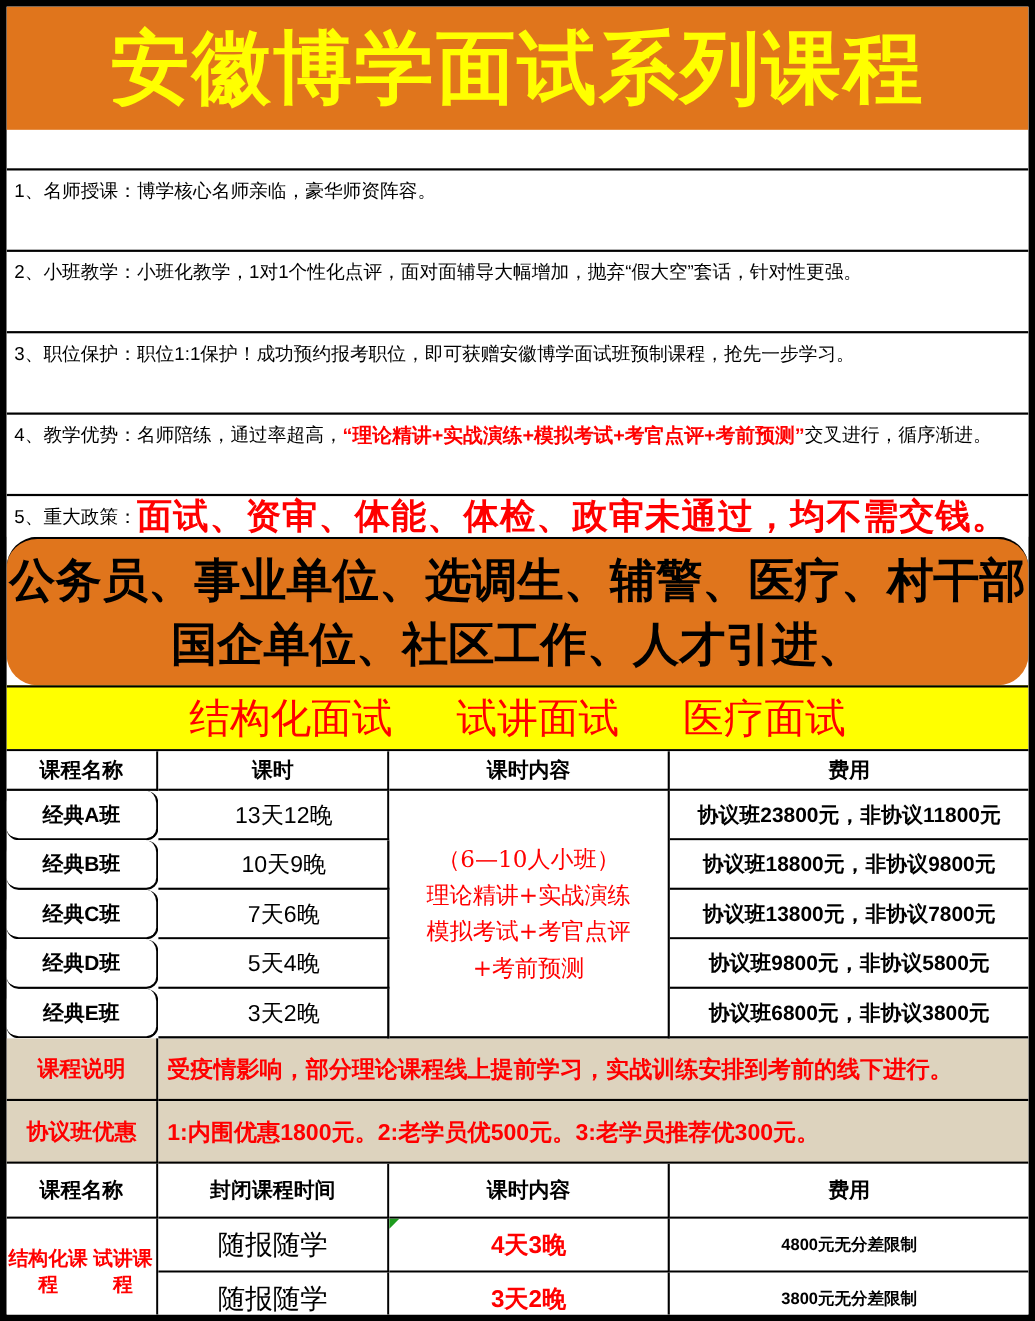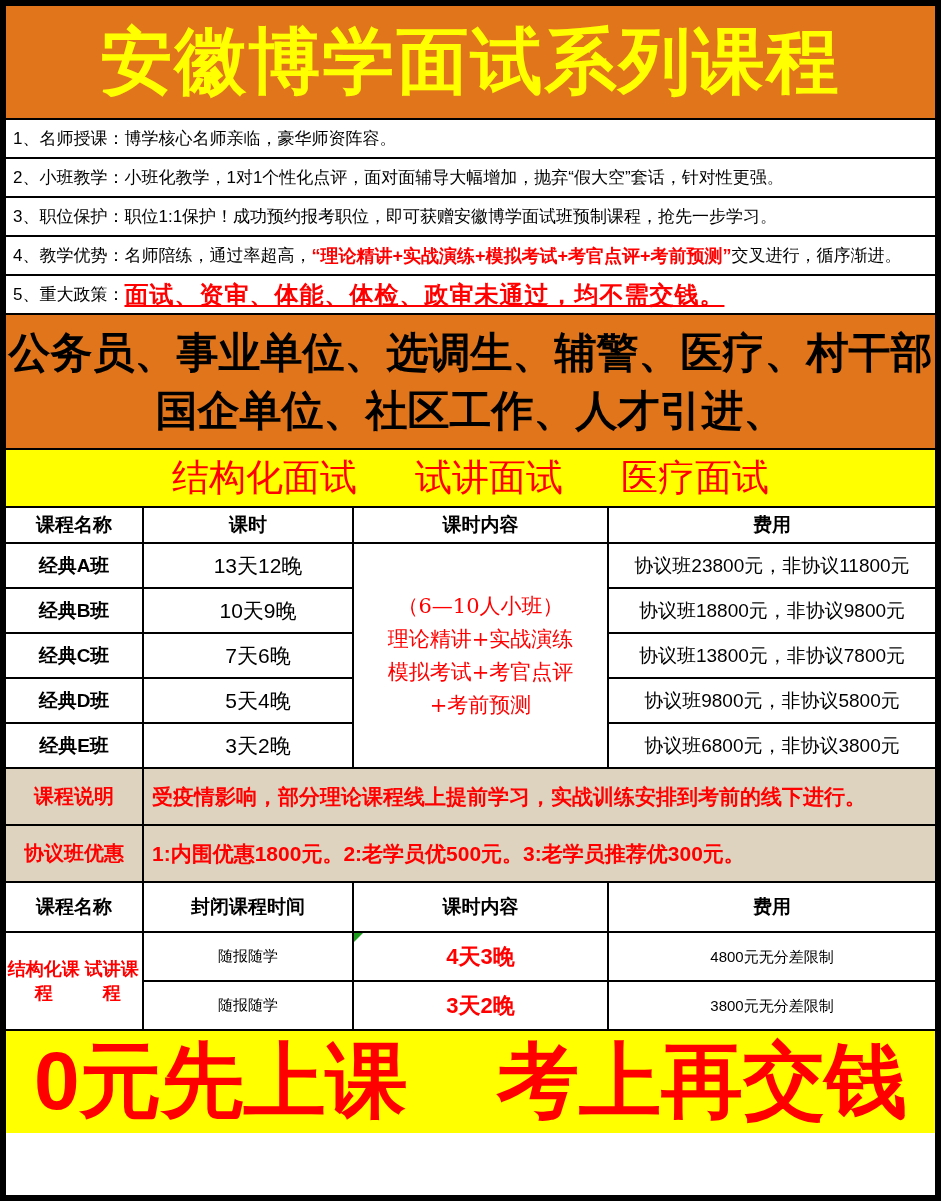--- a/index.html
+++ b/index.html
@@ -13,55 +13,55 @@
     height:112px; background:#E0751C; display:flex; align-items:center; justify-content:center;
   }
   .hdr .title {
     font-family:"DejaVu Serif", serif;
     font-size:72px; font-weight:bold; color:#FFFF00; letter-spacing:2px; white-space:nowrap;
   }
   
   .features { background:#fff; }
   .feat-row {
     height:39px; border-top:2px solid #000; display:flex; align-items:center;
-    padding-left:7px; font-size:17px; color:#000; white-space:nowrap;
+    padding-left:7px; font-size:17px; color:#000; white-space:nowrap;margin-top:35px;
   }
   .feat-row .hl { color:#FF0000; font-weight:bold; font-size:18px; }
   .feat-row .bigred {
-    color:#FF0000; font-weight:bold; font-size:24px;
-    font-family:"DejaVu Serif", serif; letter-spacing:1px;text-decoration:underline;
+    color:#FF0000; font-weight:bold; font-size:32px;
+    font-family:"DejaVu Serif", serif; letter-spacing:1px;
   }
   
   .audience {
     height:135px; background:#E0751C; border-top:2px solid #000;
-    display:flex; flex-direction:column; align-items:center; justify-content:center;
+    display:flex; flex-direction:column; align-items:center; justify-content:center;border-radius:28px;
   }
   .audience .line {
     font-size:42px; font-weight:bold; color:#000; line-height:58px; white-space:nowrap;
   }
   
   .types {
     height:58px; background:#FFFF00; border-top:2px solid #000;
     display:flex; align-items:center; justify-content:center; gap:58px;
   }
   .types .type {
     font-size:37px; font-weight:normal; color:#FF0000; white-space:nowrap;
   }
   
   .grid { display:grid; grid-template-columns:138px 210px 255px 326px; }
   .cell {
     border-right:2px solid #000; border-bottom:2px solid #000;
     display:flex; align-items:center; justify-content:center; text-align:center;
     color:#000; background:#fff; position:relative;
   }
-  .cell.last { border-right:none; }
+  .cell.last { border-right:none;font-weight:bold; }
   .t1-head { border-top:2px solid #000; }
   .t1-head .cell { height:36px; font-size:19px; font-weight:bold; }
   .t1-body .cell { height:45px; }
-  .t1-body .name { font-size:19px; font-weight:bold; }
+  .t1-body .name { font-size:19px; font-weight:bold;border-radius:11px; }
   .t1-body .dur  { font-size:21px;padding-left:20px; }
   .t1-body .fee  { font-size:19px; }
   .t1-body .content {
     grid-column:3; grid-row:1 / span 6; height:auto;
     flex-direction:column; justify-content:center;
     color:#FF0000; font-weight:normal; font-size:21px; line-height:33px;
     font-family:"DejaVu Serif", serif;
   }
   
   .note-row { display:grid; grid-template-columns:138px 791px; height:57px; }
@@ -81,21 +81,21 @@
     display:flex; align-items:center; justify-content:center;
   }
   .one2one-bar .t { font-size:42px; font-weight:bold; color:#000; }
   .t2-head .cell { height:50px; font-size:19px; font-weight:bold; }
   .t2-body .cell { height:49px; }
   .t2-body .names {
     grid-column:1; grid-row:1 / span 2; height:auto;
     flex-direction:row; justify-content:space-around;
     color:#FF0000; font-weight:bold; font-size:18px;
   }
-  .t2-body .sched { font-size:15px; }
+  .t2-body .sched { font-size:25px; }
   .t2-body .dur   { color:#FF0000; font-weight:bold; font-size:22px; }
   .t2-body .fee   { flex-direction:row; font-size:15px; line-height:20px; }
   .corner-marker {
     position:absolute; top:0; left:0; width:0; height:0;
     border-top:9px solid #1E9C1E; border-right:9px solid transparent;
   }
   
   .footer {
     height:102px; background:#FFFF00;
     display:flex; align-items:center; justify-content:space-between; padding:0 28px;

